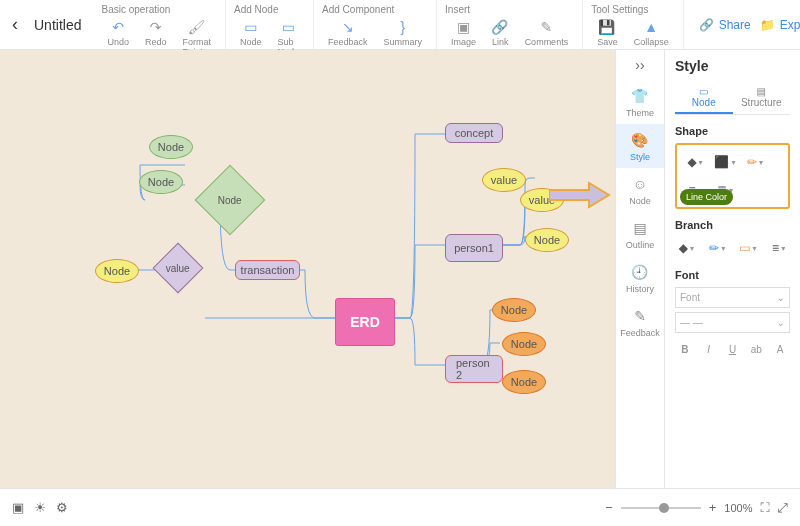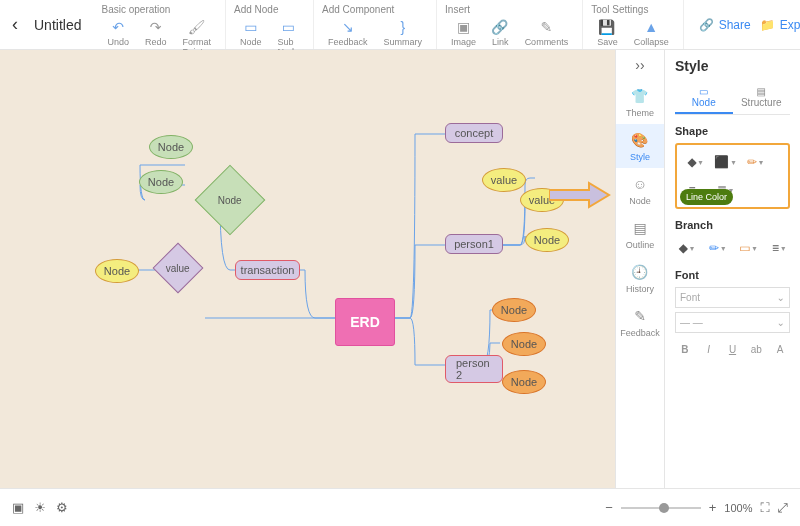--- a/index.html
+++ b/index.html
@@ -184,21 +184,21 @@
       </div>
     <div style="position:absolute;left:160px;top:200px">
         <div class="diamond purple" style="width:36px;height:36px">
           <span>value</span>
         </div>
       </div>
     <div class="mnode ell" style="left:95px;top:209px">Node</div>
     <div class="mnode ell green" style="left:149px;top:85px">Node</div>
     <div class="mnode ell green" style="left:139px;top:120px">Node</div>
     <div class="mnode rect" style="left:445px;top:73px;width:58px;height:20px">concept</div>
-    <div class="mnode rect" style="left:445px;top:184px;width:58px;height:20px">person1</div>
+    <div class="mnode rect" style="left:445px;top:184px;width:58px;height:28px">person1</div>
     <div class="mnode rect hi" style="left:445px;top:305px;width:58px;height:28px">person 2</div>
     <div class="mnode ell" style="left:482px;top:118px">value</div>
     <div class="mnode ell" style="left:520px;top:138px">value</div>
     <div class="mnode ell" style="left:525px;top:178px">Node</div>
     <div class="mnode ell orange" style="left:492px;top:248px">Node</div>
     <div class="mnode ell orange" style="left:502px;top:282px">Node</div>
     <div class="mnode ell orange" style="left:502px;top:320px">Node</div>
     <div class="arrow-callout">
       <svg width="70" height="30">
           <path d="M0 10 H40 V3 L60 15 L40 27 V20 H0 Z" fill="#c9c0de" stroke="#f2a73b" stroke-width="2"></path>

